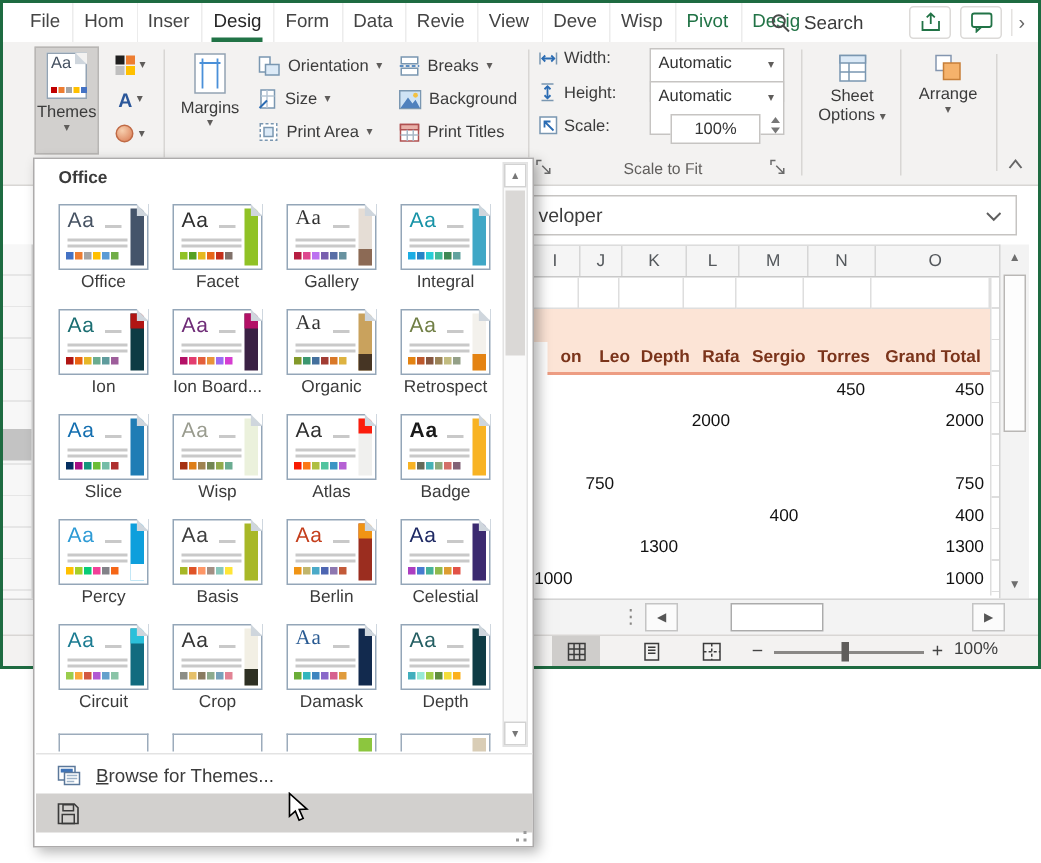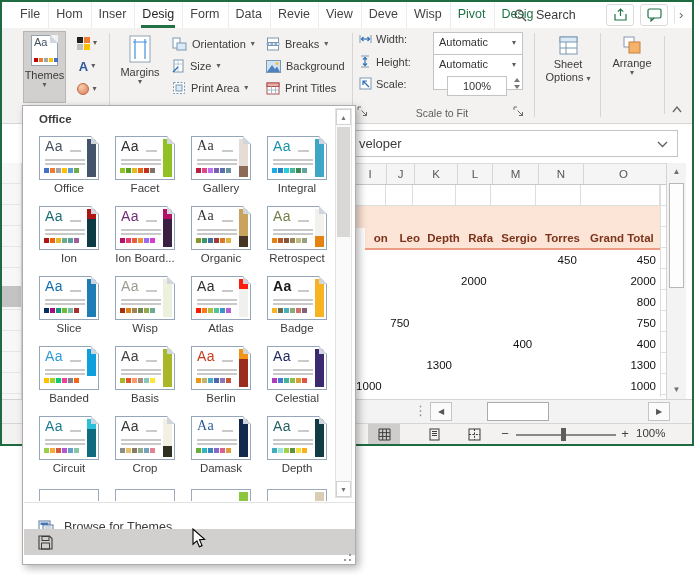--- a/index.html
+++ b/index.html
@@ -445,21 +445,20 @@
         <div class="cell" style="width: 45px;"></div>
         <div class="cell" style="width: 80px;">2000</div>
       </div>
       <div class="srow row-data">
         <div class="cell" style="width: 33px;"></div>
         <div class="cell" style="width: 28px;"></div>
         <div class="cell" style="width: 43px;"></div>
         <div class="cell" style="width: 35px;"></div>
         <div class="cell" style="width: 46px;"></div>
         <div class="cell" style="width: 45px;"></div>
-        <div class="cell" style="width: 80px;">800</div>
       </div>
       <div class="srow row-data">
         <div class="cell" style="width: 33px;"></div>
         <div class="cell" style="width: 28px;">750</div>
         <div class="cell" style="width: 43px;"></div>
         <div class="cell" style="width: 35px;"></div>
         <div class="cell" style="width: 46px;"></div>
         <div class="cell" style="width: 45px;"></div>
         <div class="cell" style="width: 80px;">750</div>
       </div>
@@ -801,21 +800,21 @@
               <i style="background: rgb(242, 64, 153);"></i>
               <i style="background: rgb(130, 130, 136);"></i>
               <i style="background: rgb(245, 102, 23);"></i>
             </div>
             <div class="strip" style="background: rgb(14, 159, 220);">
               <b class="acc-bot" style="background: rgb(255, 255, 255);"></b>
             </div>
             <div class="corner"></div>
             <div class="fold"></div>
           </div>
-          <div class="tlabel">Banded</div>
+          <div class="tlabel">Percy</div>
         </div>
         <div class="theme-cell">
           <div class="thumb">
             <div class="aa" style="color: rgb(63, 63, 63);">Aa</div>
             <div class="ln ln1"></div>
             <div class="ln ln2"></div>
             <div class="ln ln3"></div>
             <div class="pal">
               <i style="background: rgb(166, 183, 39);"></i>
               <i style="background: rgb(223, 83, 39);"></i>
@@ -966,21 +965,21 @@
         <div class="pbox">
           <div class="pstrip" style="background: rgb(217, 205, 182);"></div>
         </div>
       </div>
     <div class="dd-scroll">
       <div class="dd-btn" style="top:0"><span>▲</span></div>
       <div class="dd-thumb"></div>
       <div class="dd-btn" style="bottom:0"><span>▼</span></div>
     </div>
     <div class="dd-sep"></div>
-    <div class="dd-item" style="top:408px">
+    <div class="dd-item" style="top:398px">
       <svg width="16" height="14" viewBox="0 0 16 14">
         <rect x="1" y="1" width="11" height="9" fill="#fff" stroke="#5b789a"></rect>
         <rect x="2.5" y="2.5" width="8" height="2.5" fill="#3f74b8"></rect>
         <rect x="5" y="5" width="10" height="8" fill="#fff" stroke="#5b789a"></rect>
         <path d="M6.5 7 h7 M6.5 9 h7 M6.5 11 h5" stroke="#9db2c8"></path>
       </svg>
       <span><u>B</u>rowse for Themes...</span>
     </div>
     <div class="dd-item selected" style="top:423px;height:26px">
       <svg width="15" height="15" viewBox="0 0 15 15">

